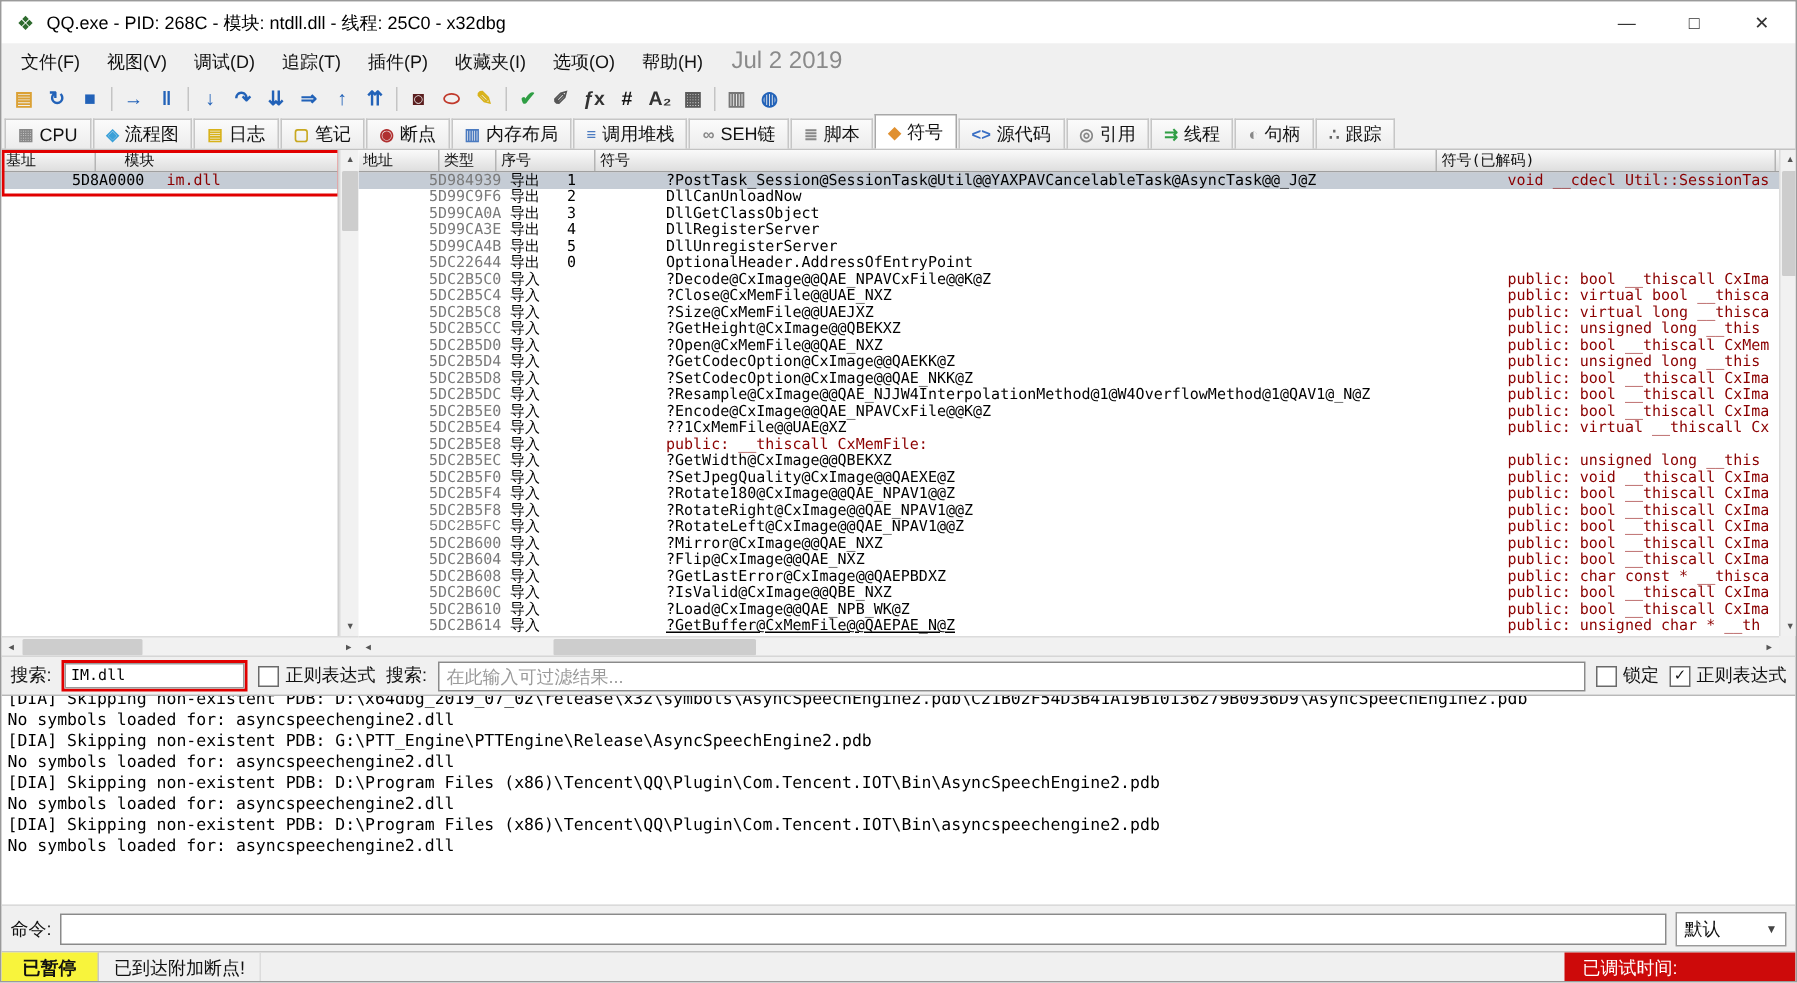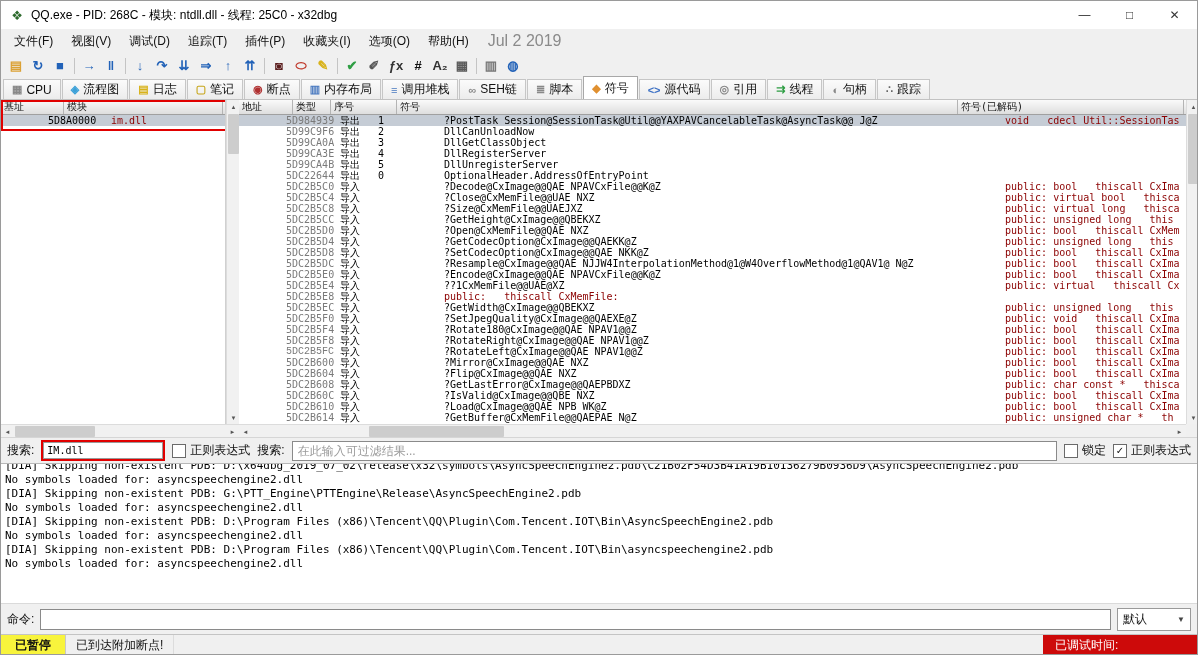--- a/index.html
+++ b/index.html
@@ -210,21 +210,21 @@
         <span class="ticon" style="color: rgb(102, 102, 102);">∴</span>
         <span>跟踪</span>
       </div>
     </div>
 
   <div class="content">
 
     <div class="panel modpanel">
       <div class="thead">
           <div class="th" style="width: 63px;">基址</div>
-          <div class="th" style="width: 159px;">模块</div>
+          <div class="th" style="width: 159px; margin-left: 16px;">模块</div>
         </div>
       <div>
           <div class="trow selected"><div class="td c-base" style="width: 63px;">5D8A0000</div><div class="td c-mod" style="width: 159px;">im.dll</div></div>
         </div>
       <div class="annotation-box"></div>
     </div>
     <div class="vscroll mod-vscroll">
       <div class="sb-btn" style="top:0;">▲</div>
       <div class="sb-thumb" style="top:14px;left:1px;width:11px;height:40px;"></div>
       <div class="sb-btn" style="bottom:0;">▼</div>
@@ -264,21 +264,21 @@
           <div class="trow"><div class="td c-addr" style="width: 54px;">5DC2B5EC</div><div class="td c-type" style="width: 38px;">导入</div><div class="td c-ord" style="width: 66px;"></div><div class="td c-sym" style="width: 561px;">?GetWidth@CxImage@@QBEKXZ</div><div class="td c-dec" style="width: 226px;">public: unsigned long __this</div></div>
           <div class="trow"><div class="td c-addr" style="width: 54px;">5DC2B5F0</div><div class="td c-type" style="width: 38px;">导入</div><div class="td c-ord" style="width: 66px;"></div><div class="td c-sym" style="width: 561px;">?SetJpegQuality@CxImage@@QAEXE@Z</div><div class="td c-dec" style="width: 226px;">public: void __thiscall CxIma</div></div>
           <div class="trow"><div class="td c-addr" style="width: 54px;">5DC2B5F4</div><div class="td c-type" style="width: 38px;">导入</div><div class="td c-ord" style="width: 66px;"></div><div class="td c-sym" style="width: 561px;">?Rotate180@CxImage@@QAE_NPAV1@@Z</div><div class="td c-dec" style="width: 226px;">public: bool __thiscall CxIma</div></div>
           <div class="trow"><div class="td c-addr" style="width: 54px;">5DC2B5F8</div><div class="td c-type" style="width: 38px;">导入</div><div class="td c-ord" style="width: 66px;"></div><div class="td c-sym" style="width: 561px;">?RotateRight@CxImage@@QAE_NPAV1@@Z</div><div class="td c-dec" style="width: 226px;">public: bool __thiscall CxIma</div></div>
           <div class="trow"><div class="td c-addr" style="width: 54px; font-family: Liberation Mono, monospace;">5DC2B5FC</div><div class="td c-type" style="width: 38px;">导入</div><div class="td c-ord" style="width: 66px;"></div><div class="td c-sym" style="width: 561px;">?RotateLeft@CxImage@@QAE_NPAV1@@Z</div><div class="td c-dec" style="width: 226px;">public: bool __thiscall CxIma</div></div>
           <div class="trow"><div class="td c-addr" style="width: 54px;">5DC2B600</div><div class="td c-type" style="width: 38px;">导入</div><div class="td c-ord" style="width: 66px;"></div><div class="td c-sym" style="width: 561px;">?Mirror@CxImage@@QAE_NXZ</div><div class="td c-dec" style="width: 226px;">public: bool __thiscall CxIma</div></div>
           <div class="trow"><div class="td c-addr" style="width: 54px;">5DC2B604</div><div class="td c-type" style="width: 38px;">导入</div><div class="td c-ord" style="width: 66px;"></div><div class="td c-sym" style="width: 561px;">?Flip@CxImage@@QAE_NXZ</div><div class="td c-dec" style="width: 226px;">public: bool __thiscall CxIma</div></div>
           <div class="trow"><div class="td c-addr" style="width: 54px;">5DC2B608</div><div class="td c-type" style="width: 38px;">导入</div><div class="td c-ord" style="width: 66px;"></div><div class="td c-sym" style="width: 561px;">?GetLastError@CxImage@@QAEPBDXZ</div><div class="td c-dec" style="width: 226px;">public: char const * __thisca</div></div>
           <div class="trow"><div class="td c-addr" style="width: 54px;">5DC2B60C</div><div class="td c-type" style="width: 38px;">导入</div><div class="td c-ord" style="width: 66px;"></div><div class="td c-sym" style="width: 561px;">?IsValid@CxImage@@QBE_NXZ</div><div class="td c-dec" style="width: 226px;">public: bool __thiscall CxIma</div></div>
           <div class="trow"><div class="td c-addr" style="width: 54px;">5DC2B610</div><div class="td c-type" style="width: 38px;">导入</div><div class="td c-ord" style="width: 66px;"></div><div class="td c-sym" style="width: 561px;">?Load@CxImage@@QAE_NPB_WK@Z</div><div class="td c-dec" style="width: 226px;">public: bool __thiscall CxIma</div></div>
-          <div class="trow"><div class="td c-addr" style="width: 54px;">5DC2B614</div><div class="td c-type" style="width: 38px;">导入</div><div class="td c-ord" style="width: 66px;"></div><div class="td c-sym" style="width: 561px;">?GetBuffer@CxMemFile@@QAEPAE_N@Z</div><div class="td c-dec" style="width: 226px;">public: unsigned char * __th</div></div>
+          <div class="trow"><div class="td c-addr" style="width: 54px;">5DC2B614</div><div class="td c-type" style="width: 38px;">导入</div><div class="td c-ord" style="width: 66px;"></div><div class="td c-sym" style="width: 561px; text-decoration: underline;">?GetBuffer@CxMemFile@@QAEPAE_N@Z</div><div class="td c-dec" style="width: 226px;">public: unsigned char * __th</div></div>
         </div>
     </div>
     <div class="vscroll sym-vscroll">
       <div class="sb-btn" style="top:0;">▲</div>
       <div class="sb-thumb" style="top:14px;left:1px;width:11px;height:70px;"></div>
       <div class="sb-btn" style="bottom:0;">▼</div>
     </div>
     <div class="hscroll sym-hscroll">
       <div class="sb-btn" style="left:0;">◄</div>
       <div class="sb-thumb" style="left:130px;top:1px;height:11px;width:135px;"></div>

